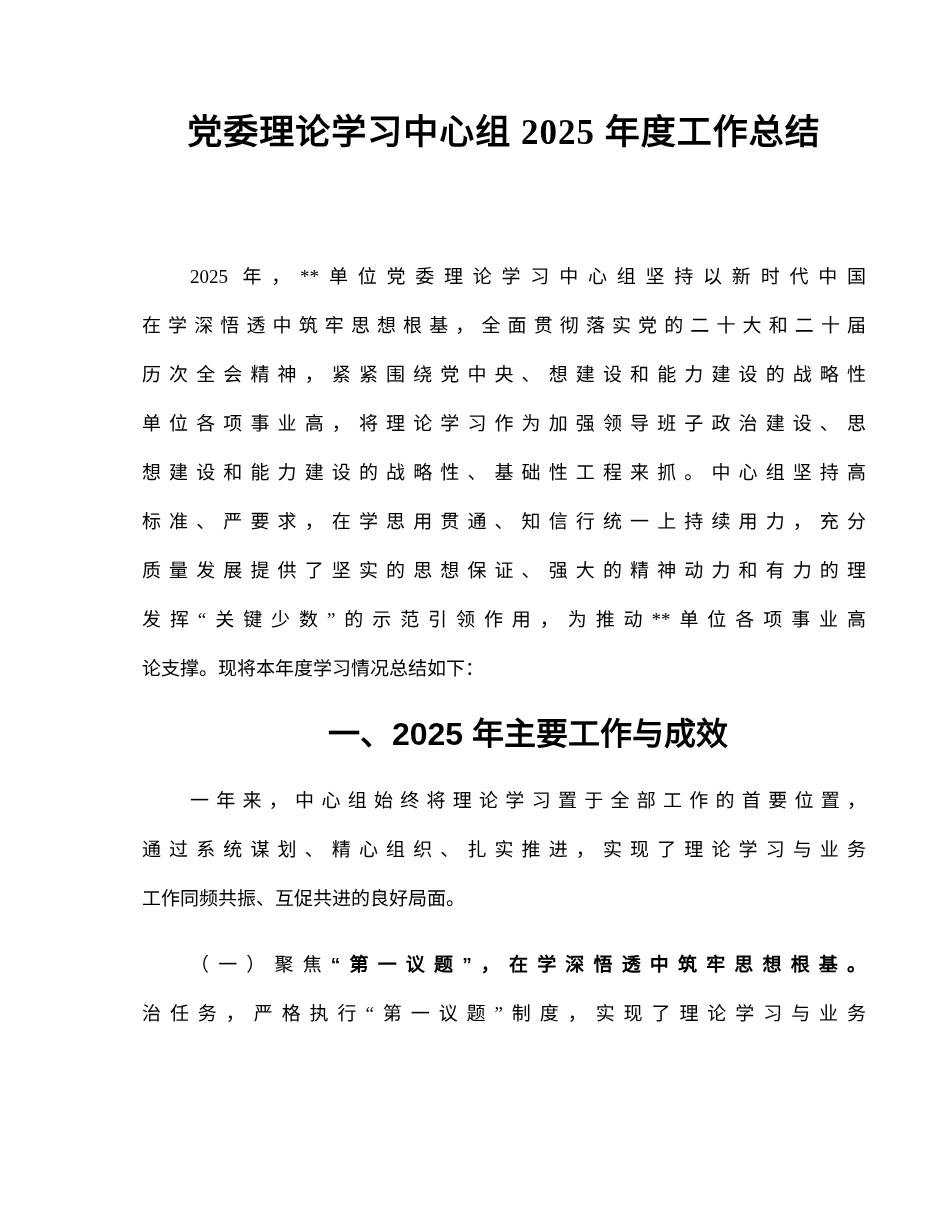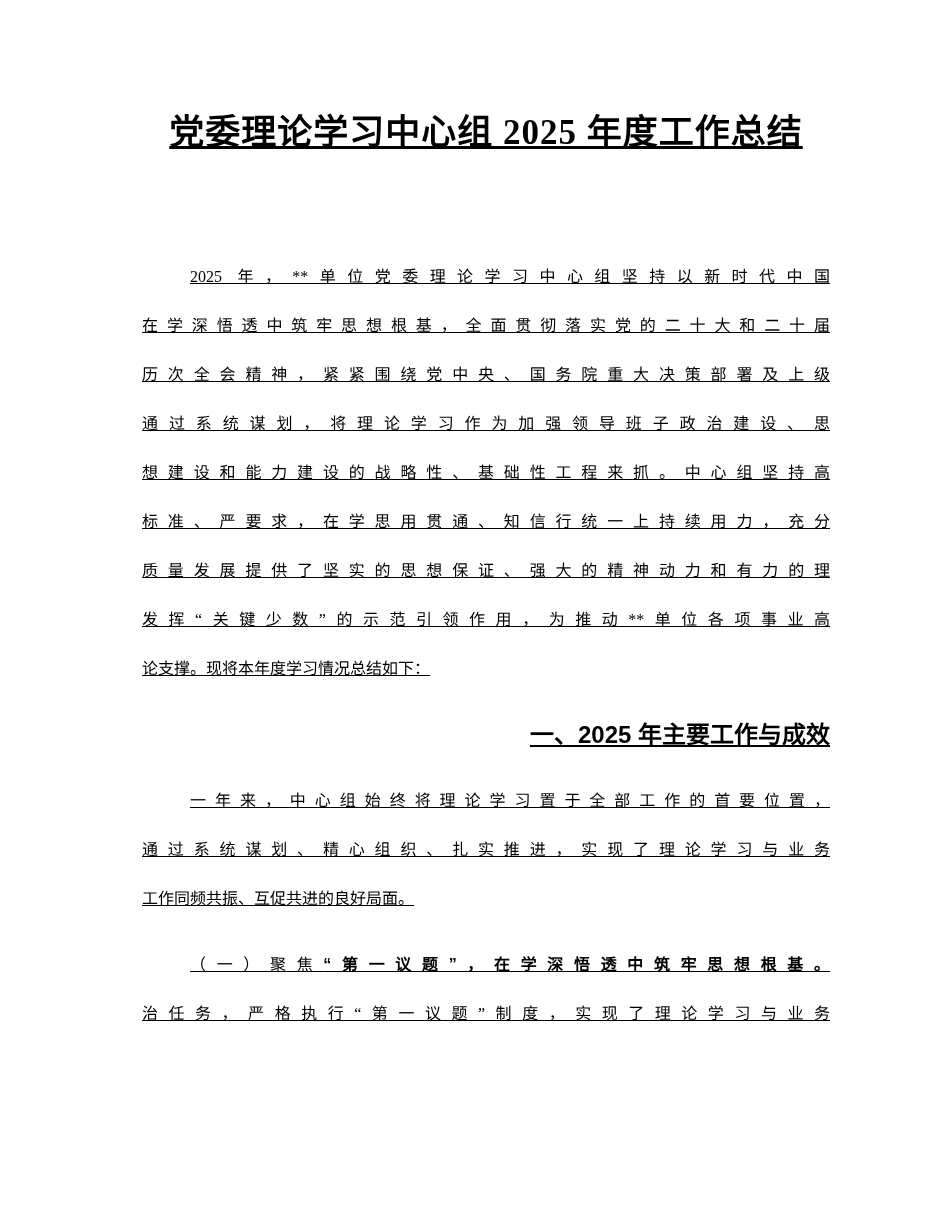--- a/index.html
+++ b/index.html
@@ -10,79 +10,78 @@
   .page {
     position: relative;
     width: 950px;
     height: 1230px;
     background: #ffffff;
     color: #000000;
     overflow: hidden;
     font-family: "Liberation Serif", "DejaVu Serif", serif;
   }
   .content {
-    padding: 110px 120px 0 142px; 
-    text-decoration: underline;
+    padding: 110px 84px 0 142px; 
   }
   .doc-title {
     margin: 0 0 97px 0;
     font-size: 35px;
     line-height: 45px;
     font-weight: bold;
     text-align: center;
     font-family: "Liberation Serif", "DejaVu Serif", serif;
     letter-spacing: 1px;
   }
   .para {
     margin: 0 0 17px 0;
   }
   .para:last-child {
     margin-bottom: 0;
   }
   .line {
-    font-size: 16px;
+    font-size: 19px;
     line-height: 49px;
     text-align: justify;
     text-align-last: justify;
     white-space: normal;
   }
   .line.indent {
     text-indent: 48px;
   }
   .line.endpara {
     text-align-last: left;
   }
   .sec-heading {
     margin: 0 0 17px 0;
-    font-size: 24px;
+    font-size: 32px;
     line-height: 49px;
     font-weight: bold;
     text-indent: 48px;
     font-family: "Liberation Sans", "DejaVu Sans", sans-serif;
-    text-align: right;
+    text-align: center;
   }
   .bold-run {
     font-weight: bold;
     font-family: "Liberation Sans", "DejaVu Sans", sans-serif;
     margin-top: 44px;
   }
 </style>
 </head>
 <body>
 
 <div class="page">
   <div class="content">
 
     <h1 class="doc-title">党委理论学习中心组 2025 年度工作总结</h1>
 
     <div class="para">
       <div class="line indent">2025 年，**单位党委理论学习中心组坚持以新时代中国</div>
       <div class="line">在学深悟透中筑牢思想根基，全面贯彻落实党的二十大和二十届</div>
-      <div class="line">历次全会精神，紧紧围绕党中央、国务院重大决策部署及上级</div>
-      <div class="line">通过系统谋划，将理论学习作为加强领导班子政治建设、思</div>
+      <div class="line">历次全会精神，紧紧围绕党中央、想建设和能力建设的战略性</div>
+      <div class="line">单位各项事业高，将理论学习作为加强领导班子政治建设、思</div>
       <div class="line">想建设和能力建设的战略性、基础性工程来抓。中心组坚持高</div>
       <div class="line">标准、严要求，在学思用贯通、知信行统一上持续用力，充分</div>
       <div class="line">质量发展提供了坚实的思想保证、强大的精神动力和有力的理</div>
       <div class="line">发挥“关键少数”的示范引领作用，为推动**单位各项事业高</div>
       <div class="line endpara">论支撑。现将本年度学习情况总结如下：</div>
     </div>
 
     <h2 class="sec-heading">一、2025 年主要工作与成效</h2>
 
     <div class="para">

